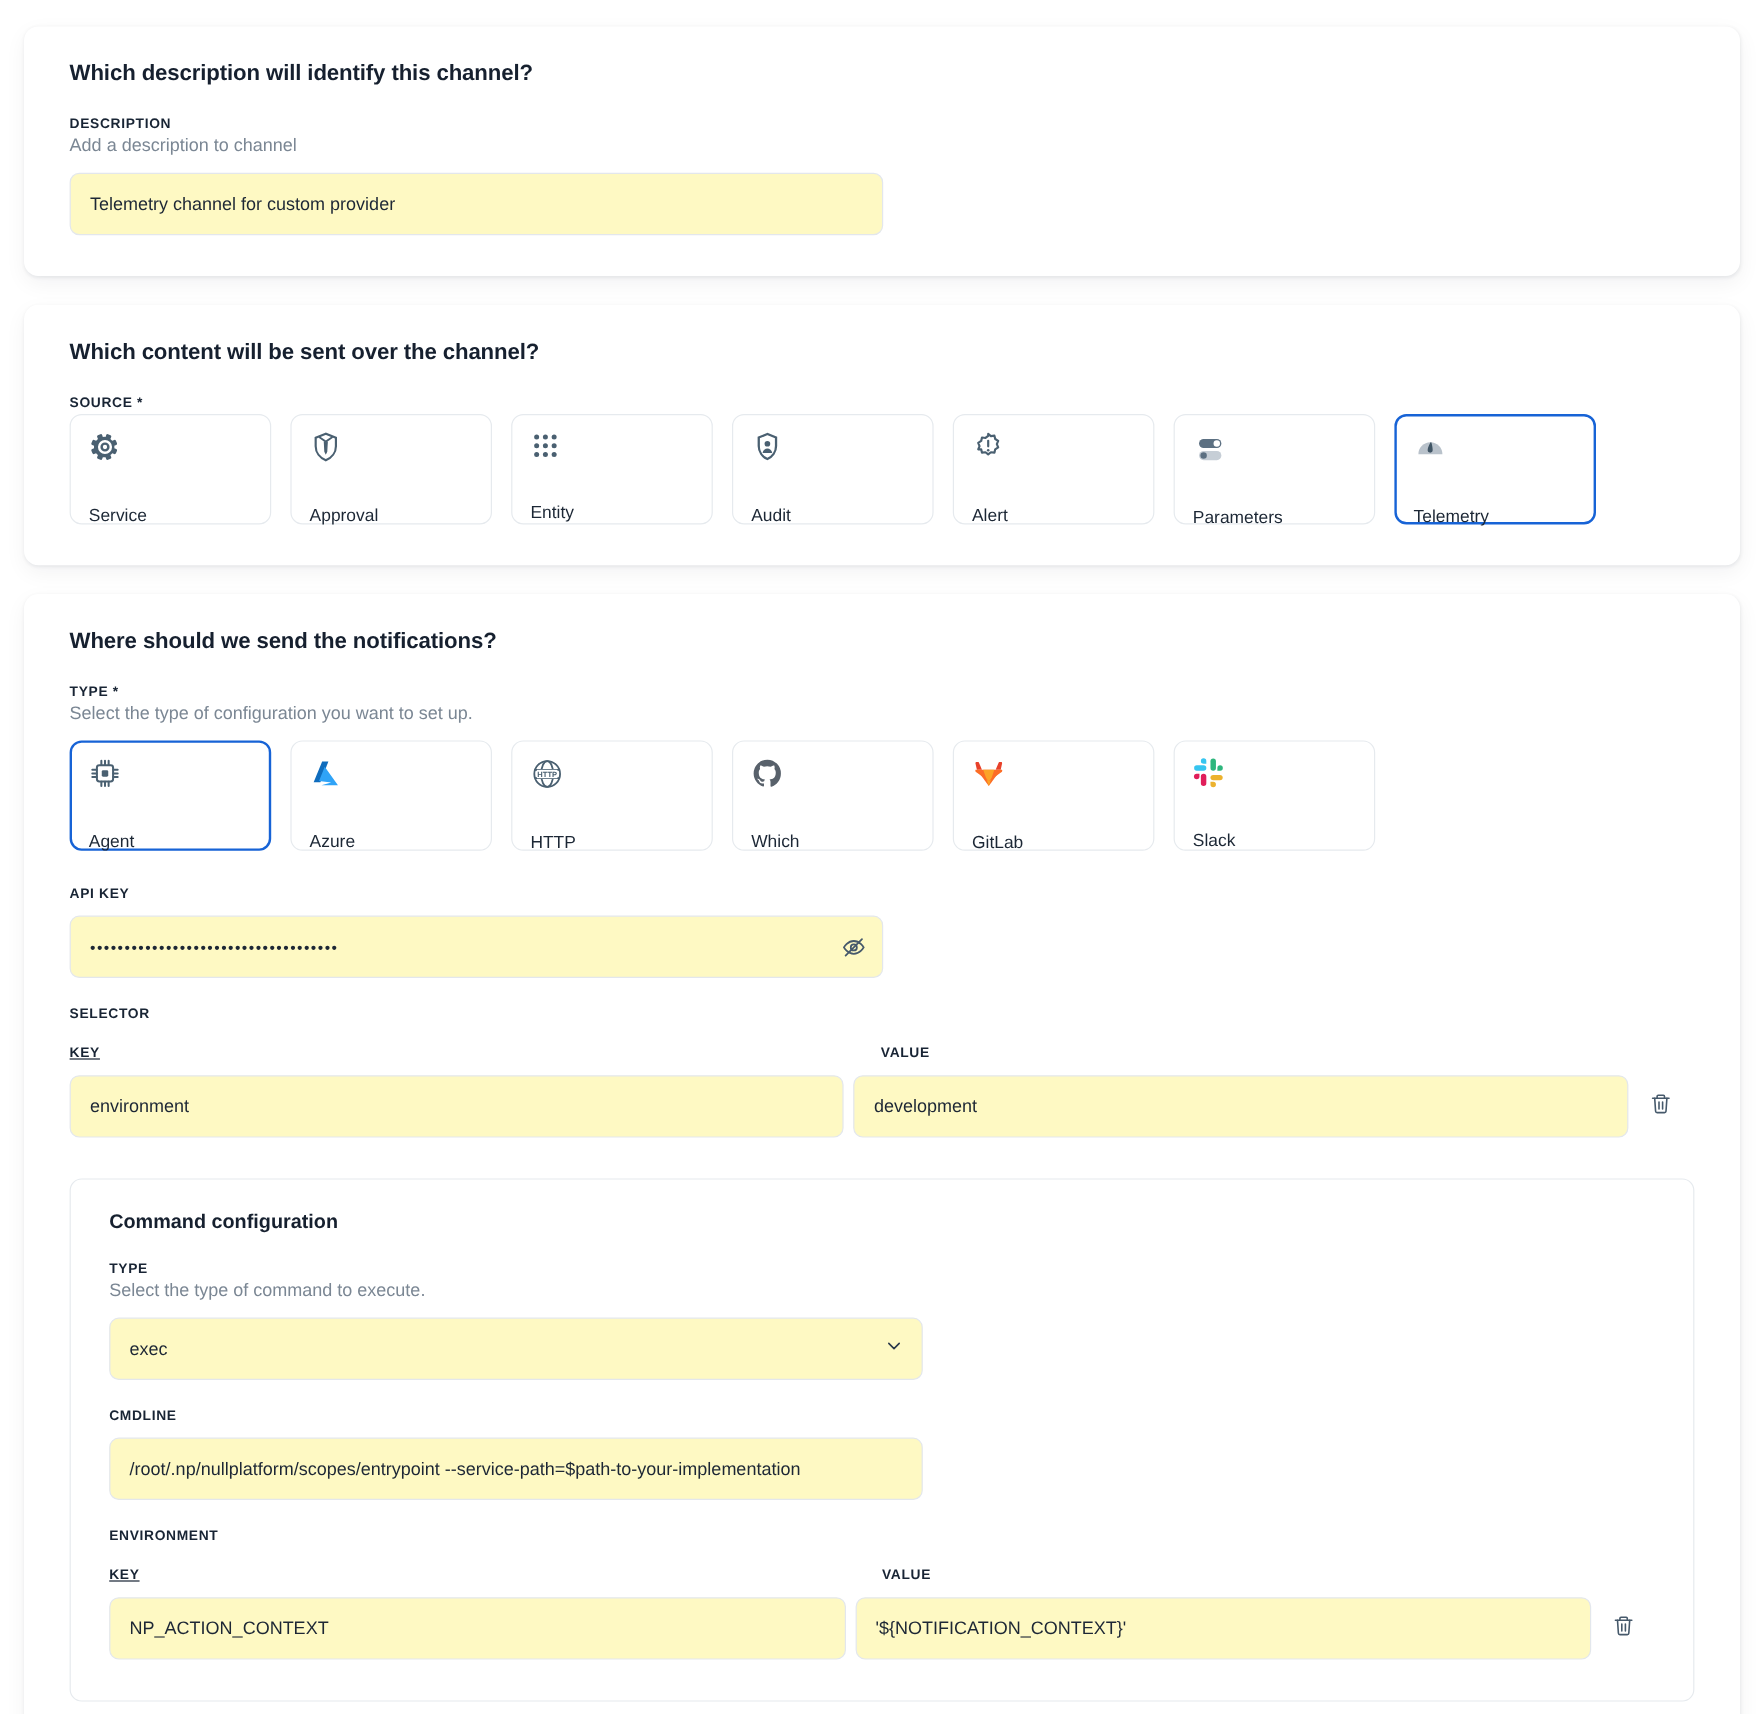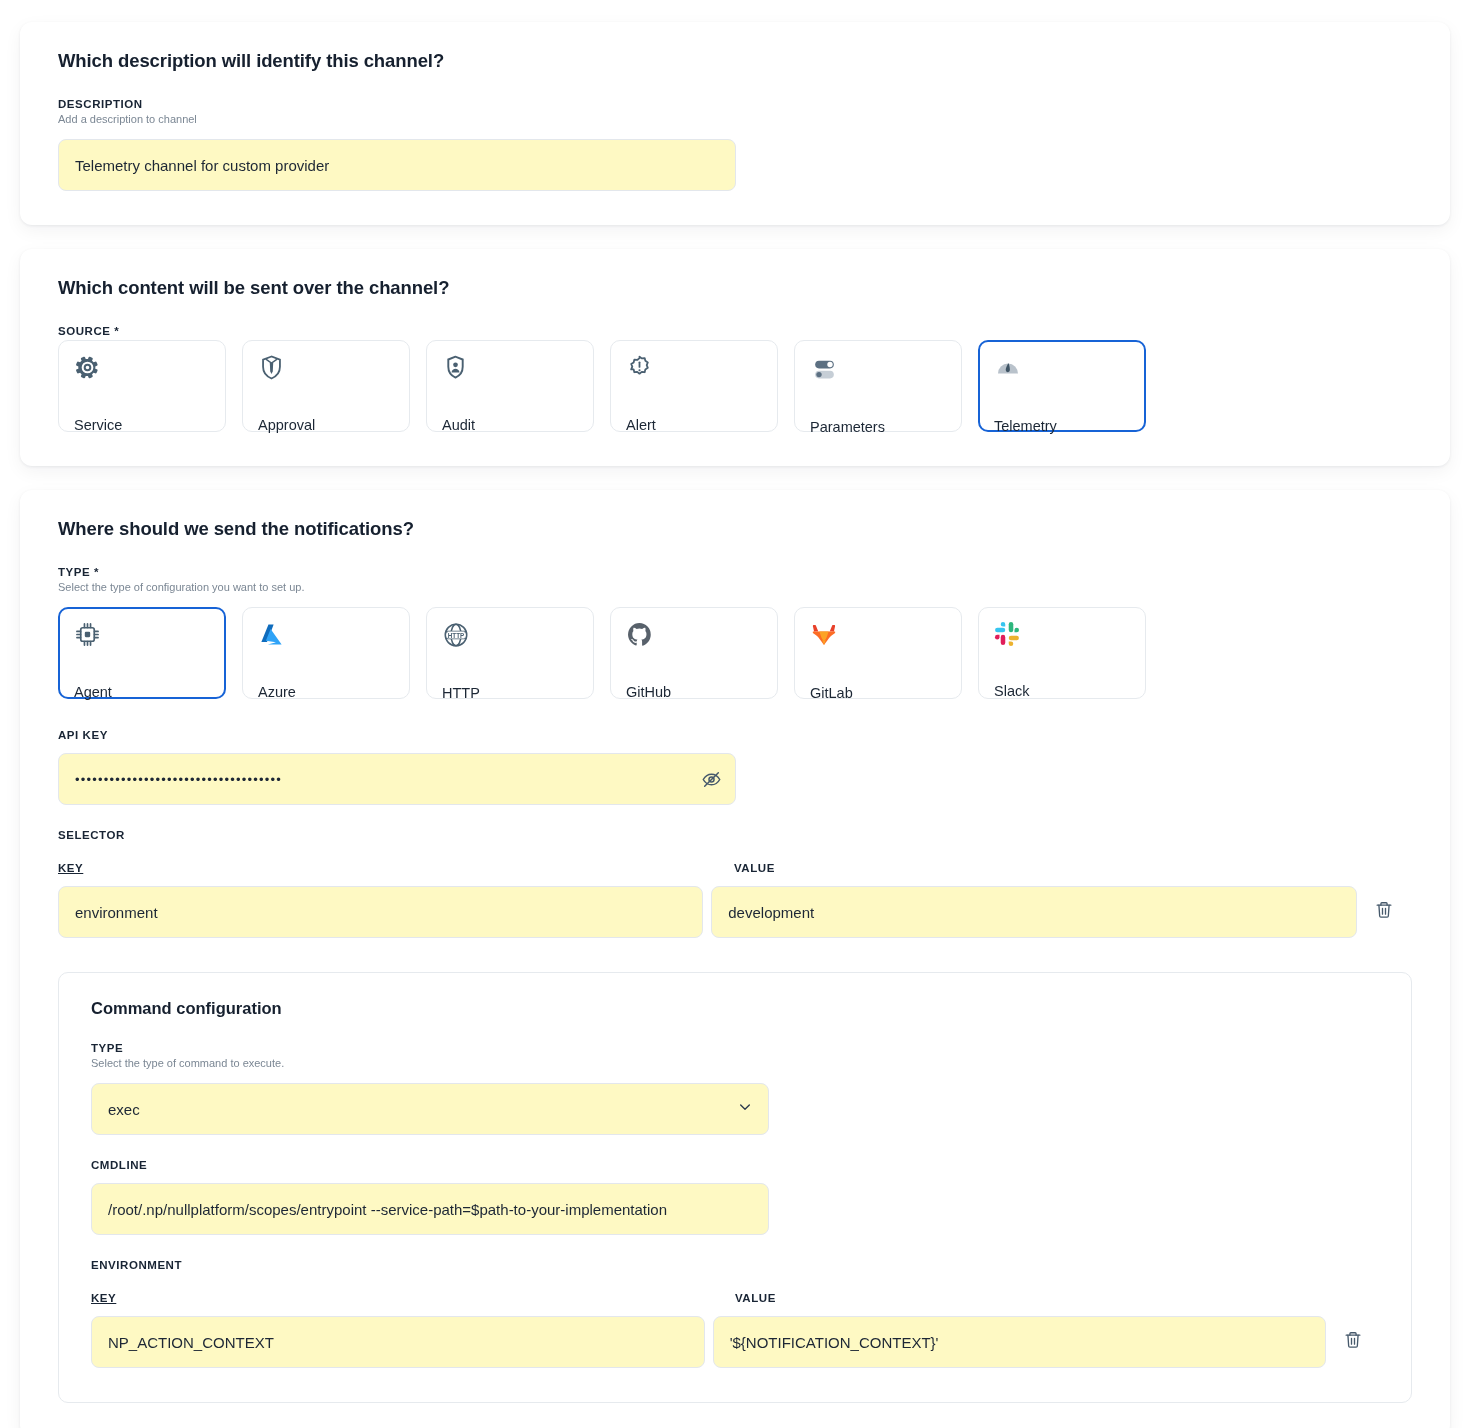--- a/index.html
+++ b/index.html
@@ -40,21 +40,21 @@
 
   .field-label {
     font-size: 11.5px;
     font-weight: 700;
     letter-spacing: .55px;
     color: #182434;
     text-transform: uppercase;
     margin: 0 0 3px 0;
   }
   .field-hint {
-    font-size: 11px;
+    font-size: 15px;
     color: #7b8794;
     margin: 0 0 14px 0;
   }
   .field-label.tight { margin-bottom: 12px; }
 
   
   .input {
     width: 100%;
     height: 52px;
     border: 1px solid #e3e7ec;
@@ -208,20 +208,36 @@
         <span class="opt-icon">
           <svg width="27" height="27" viewBox="0 0 24 24" fill="none" stroke="#4a6071" stroke-width="1.6">
             <path d="M12 2.2L4.5 5.1v6.3c0 4.6 3.1 8.6 7.5 10.4 4.4-1.8 7.5-5.8 7.5-10.4V5.1L12 2.2z"></path>
             <path d="M7 4.6l5 3.4 5-3.4" stroke-width="1.3"></path>
             <path d="M11 8.4h2l-.4 7-.6 1.2-.6-1.2-.4-7z" fill="#4a6071" stroke-width="1"></path>
           </svg>
         </span>
         <span class="opt-label">Approval</span>
       </div>
 
+      <div class="opt-card">
+        <span class="opt-icon">
+          <svg width="25" height="25" viewBox="0 0 24 24" fill="#4a6071">
+            <circle cx="5" cy="5" r="2"></circle>
+              <circle cx="12" cy="5" r="2"></circle>
+              <circle cx="19" cy="5" r="2"></circle>
+            <circle cx="5" cy="12" r="2"></circle>
+              <circle cx="12" cy="12" r="2"></circle>
+              <circle cx="19" cy="12" r="2"></circle>
+            <circle cx="5" cy="19" r="2"></circle>
+              <circle cx="12" cy="19" r="2"></circle>
+              <circle cx="19" cy="19" r="2"></circle>
+          </svg>
+        </span>
+        <span class="opt-label">Entity</span>
+      </div>
 
       <div class="opt-card">
         <span class="opt-icon">
           <svg width="27" height="27" viewBox="0 0 24 24" fill="none" stroke="#4a6071" stroke-width="1.7">
             <path d="M12 2.4L5.6 4.9v6.4c0 4.3 2.7 8 6.4 9.6 3.7-1.6 6.4-5.3 6.4-9.6V4.9L12 2.4z"></path>
             <circle cx="12" cy="9.6" r="2.1" fill="#4a6071" stroke="none"></circle>
             <path d="M8.4 16.4c.4-2 1.9-3.2 3.6-3.2s3.2 1.2 3.6 3.2" fill="#4a6071" stroke="none"></path>
           </svg>
         </span>
         <span class="opt-label">Audit</span>
@@ -304,21 +320,21 @@
         </span>
         <span class="opt-label">HTTP</span>
       </div>
 
       <div class="opt-card">
         <span class="opt-icon">
           <svg width="27" height="27" viewBox="0 0 24 24" fill="#58616b">
             <path d="M12 1.8A10.2 10.2 0 001.8 12c0 4.5 2.9 8.3 7 9.7.5.1.7-.2.7-.5v-1.8c-2.8.6-3.4-1.3-3.4-1.3-.5-1.2-1.2-1.5-1.2-1.5-.9-.6.1-.6.1-.6 1 .1 1.6 1 1.6 1 .9 1.6 2.4 1.1 3 .9.1-.7.4-1.1.6-1.4-2.2-.2-4.6-1.1-4.6-5 0-1.1.4-2 1-2.7-.1-.3-.4-1.3.1-2.7 0 0 .8-.3 2.7 1a9.4 9.4 0 015 0c1.9-1.3 2.7-1 2.7-1 .5 1.4.2 2.4.1 2.7.6.7 1 1.6 1 2.7 0 3.9-2.4 4.8-4.6 5 .4.3.7 1 .7 2v2.9c0 .3.2.6.7.5 4.1-1.4 7-5.2 7-9.7A10.2 10.2 0 0012 1.8z"></path>
           </svg>
         </span>
-        <span class="opt-label">GitHub</span>
+        <span class="opt-label">Which</span>
       </div>
 
       <div class="opt-card">
         <span class="opt-icon">
           <svg width="28" height="28" viewBox="0 0 24 24">
             <path d="M3.2 3.5c-.5 0-.8.5-.7 1l1.0 4.4h3.6L5.0 3.9c-.2-.3-.4-.4-.7-.4H3.2z" fill="#E8412A"></path>
             <path d="M20.8 3.5c.5 0 .8.5.7 1l-1.0 4.4h-3.6l2.1-5.0c.2-.3.4-.4.7-.4h1.1z" fill="#E8412A"></path>
             <path d="M3.5 8.9h17l-8.5 11.6L3.5 8.9z" fill="#FC6D26"></path>
             <path d="M12 20.5L8.0 8.9h8.0L12 20.5z" fill="#FCA326"></path>
             <path d="M2.5 8.9c-.3.9 0 1.5.6 1.9l8.9 6.4-7.6-8.3H2.5z" fill="#FC6D26"></path>

